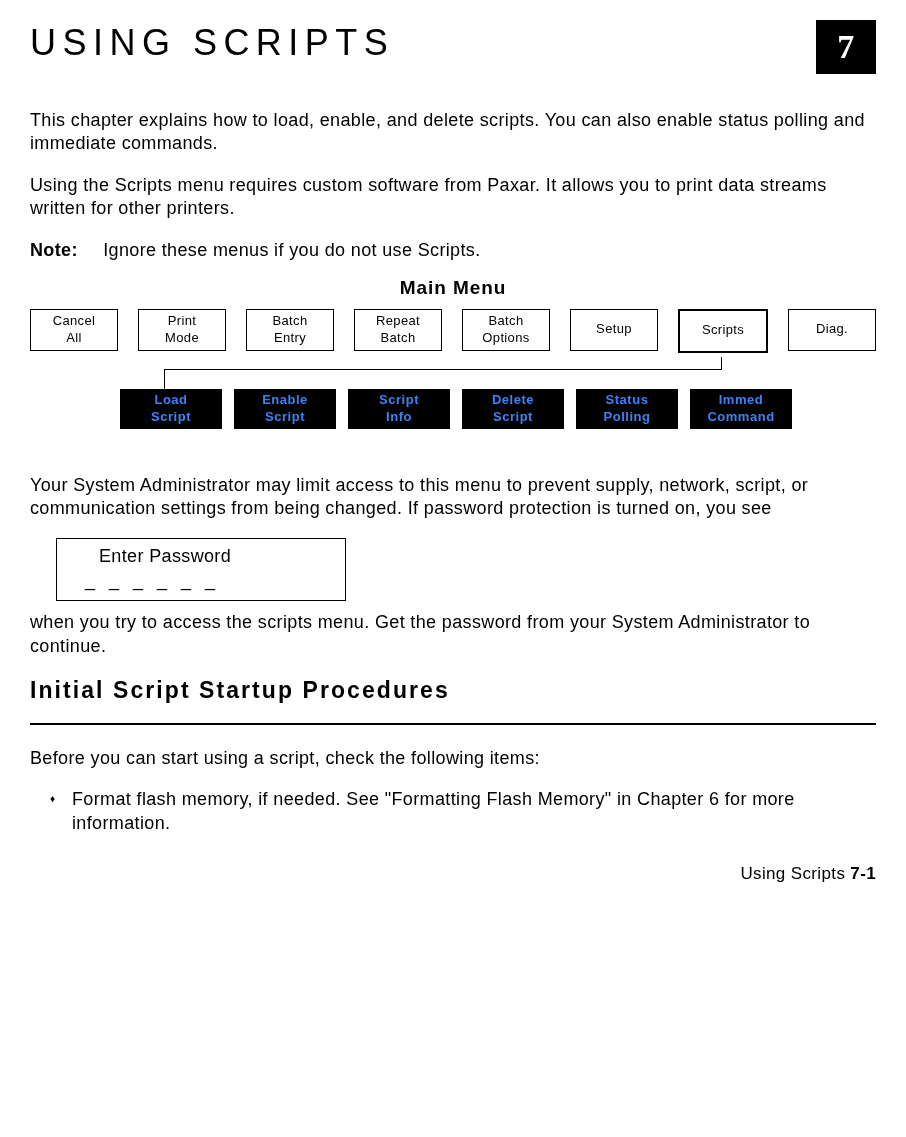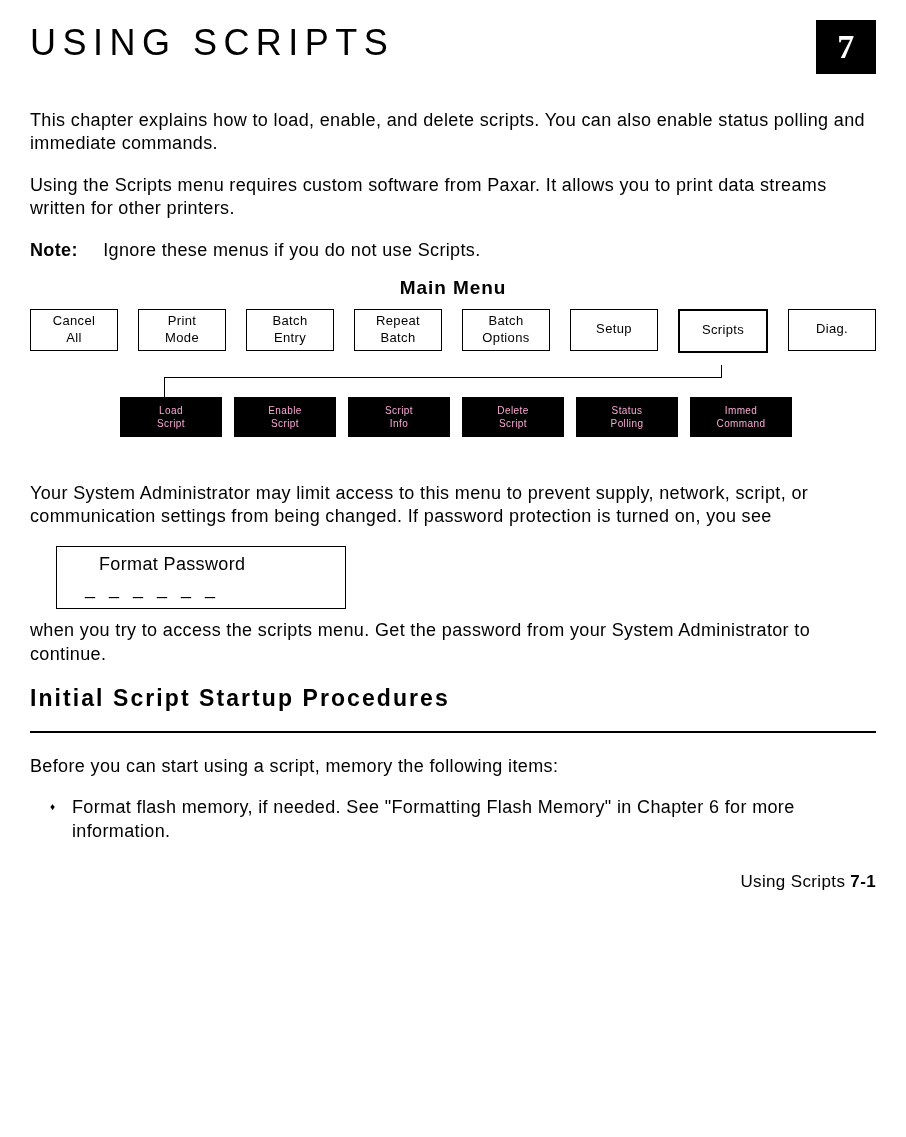--- a/index.html
+++ b/index.html
@@ -53,21 +53,21 @@
       text-align: center;
       font-weight: bold;
       font-size: 19px;
       letter-spacing: 0.05em;
       margin-bottom: 8px;
     }
     .top-row {
       display: flex;
       justify-content: space-between;
       gap: 20px;
-      margin-bottom: 12px;
+      margin-bottom: 4px;
     }
     .top-row .box {
       border: 1px solid #000;
       width: 90px;
       height: 40px;
       display: flex;
       align-items: center;
       justify-content: center;
       font-size: 13px;
       text-align: center;
@@ -105,29 +105,30 @@
       height: 20px;
       left: 134px;
     }
     .bottom-row {
       display: flex;
       gap: 12px;
       margin-left: 90px;
     }
     .bottom-row .box {
       background: #000;
-      color: #f9a8d4;
+      color: #3b82f6;
       width: 102px;
       height: 40px;
       display: flex;
       align-items: center;
       justify-content: center;
-      font-size: 10px;
+      font-size: 13px;
       text-align: center;
       letter-spacing: 0.04em;
+      font-weight: bold;
     }
     .password-box {
       border: 1px solid #000;
       width: 260px;
       padding: 6px 14px 8px 14px;
       margin: 6px 0 10px 26px;
       font-size: 18px;
     }
     .password-box .line1 {
       padding-left: 28px;
@@ -210,29 +211,29 @@
     <div class="box">Script<br>Info</div>
     <div class="box">Delete<br>Script</div>
     <div class="box">Status<br>Polling</div>
     <div class="box">Immed<br>Command</div>
   </div>
 </div>
 
 <p>Your System Administrator may limit access to this menu to prevent supply, network, script, or communication settings from being changed.  If password protection is turned on, you see</p>
 
 <div class="password-box">
-  <div class="line1">Format Password</div>
+  <div class="line1">Enter Password</div>
   <div class="line2">_ _ _ _ _ _</div>
 </div>
 
 <p>when you try to access the scripts menu.  Get the password from your System Administrator to continue.</p>
 
 <h2>Initial Script Startup Procedures</h2>
 
-<p>Before you can start using a script, memory the following items:</p>
+<p>Before you can start using a script, check the following items:</p>
 
 <ul>
   <li>Format flash memory, if needed.  See "Formatting Flash Memory" in Chapter 6 for more information.</li>
 </ul>
 
 <div class="footer">
   <span>Using Scripts</span>
   <span class="bold"> <span>7-1</span></span>
 </div>
 

